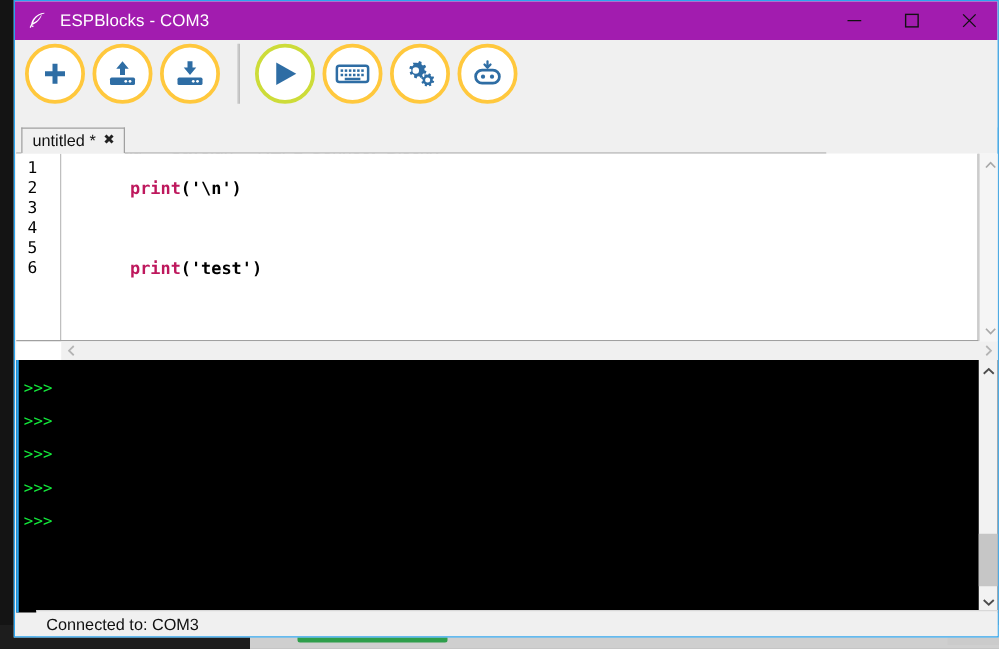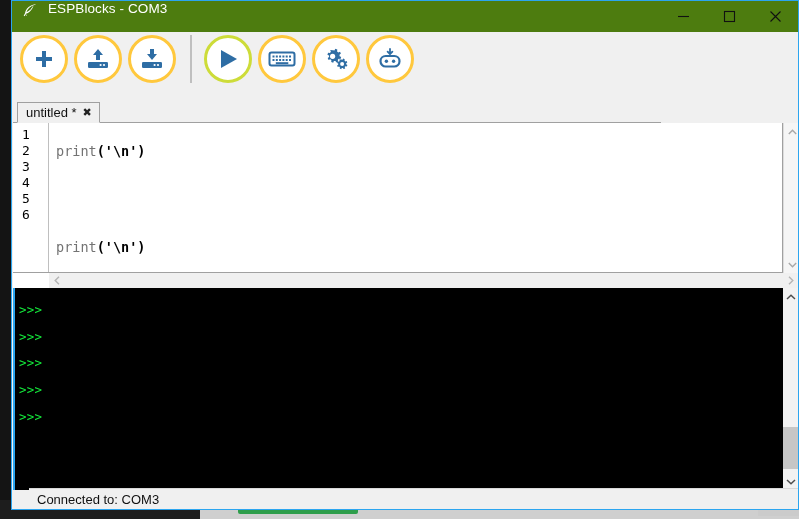--- a/index.html
+++ b/index.html
@@ -63,23 +63,23 @@
     background: #f0f0f0;
     border: 1px solid #2ba5ef;
     box-sizing: border-box;
     overflow: hidden;
   }
 
   
   .titlebar {
     position: relative;
     height: 31px;
-    background: #4d7c0f;
+    background: #a21caf;
     display: flex;
-    align-items: flex-start;
+    align-items: center;
     user-select: none;
   }
   .title-icon {
     width: 18px; height: 18px;
     margin-left: 9px; margin-right: 9px;
     flex: 0 0 auto;
     display: flex; align-items: center; justify-content: center;
   }
   .title-text {
     color: #ffffff;
@@ -218,21 +218,21 @@
     flex: 1 1 auto;
     padding-top: 4px;
     padding-left: 7px;
     font-family: "DejaVu Sans Mono", monospace;
     font-size: 13.5px;
     line-height: 16px;
     white-space: pre;
     color: #000;
     position: relative;
   }
-  .code .kw { color: #737373; font-weight: normal; }
+  .code .kw { color: #be185d; font-weight: bold; margin-left: 48px; }
   .code .pn { color: #000; font-weight: bold; }
 
   
   .vscroll {
     position: absolute;
     right: 0; top: 0;
     width: 16px;
     height: 150px;
     background: #f5f5f5;
     border-left: 1px solid #dcdcdc;
@@ -470,20 +470,21 @@
         <div>1</div>
         <div>2</div>
         <div>3</div>
         <div>4</div>
         <div>5</div>
         <div>6</div>
       </div>
       <div class="code">
 <div><span class="kw">print</span><span class="pn">('\n')</span></div>
 <div>&nbsp;</div>
+<div><span class="kw">print</span><span class="pn">('test')</span></div>
 <div>&nbsp;</div>
 <div><span class="kw">print</span><span class="pn">('\n')</span></div>
 
       </div>
     </div>
 
     <div class="vscroll">
       <div class="sb-arrow">
         <svg width="9" height="6" viewBox="0 0 9 6">
             <path d="M.8 5L4.5 1.2 8.2 5" stroke="#a8a8a8" stroke-width="1.4" fill="none"></path>

